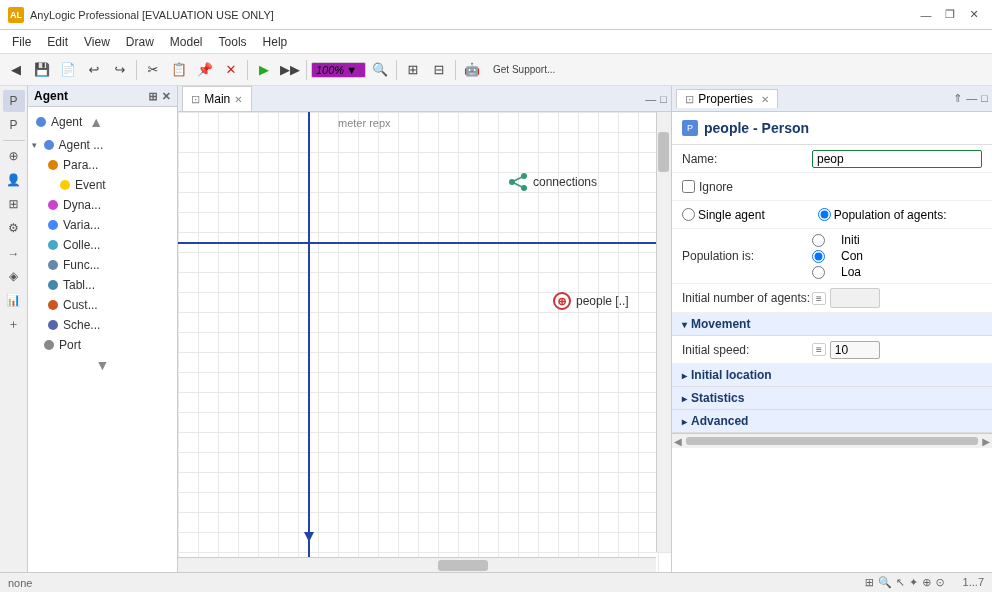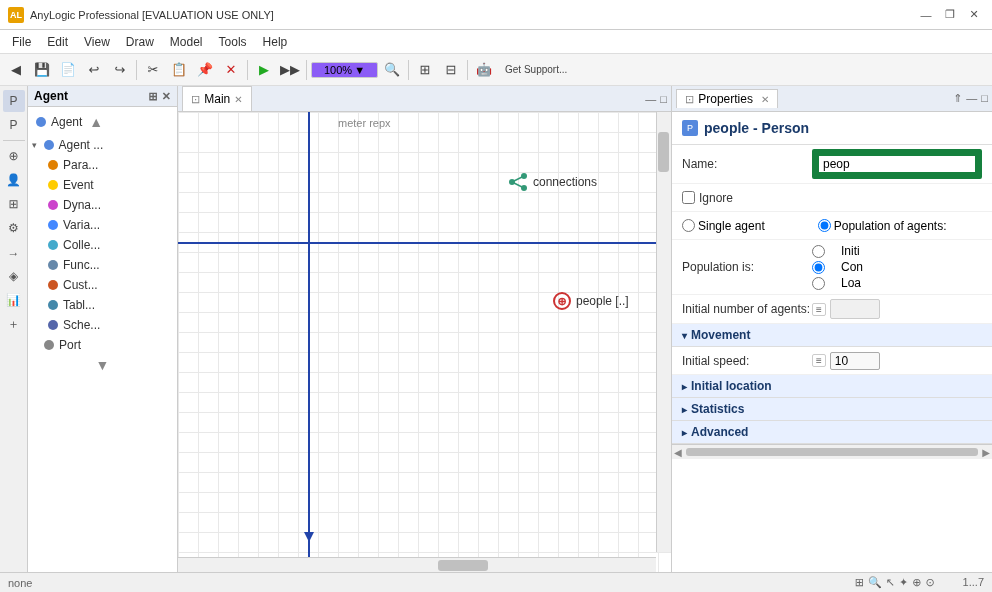--- a/index.html
+++ b/index.html
@@ -55,22 +55,22 @@
       background: transparent;
       cursor: pointer;
       display: flex; align-items: center; justify-content: center;
       font-size: 13px;
       color: #444;
       border-radius: 2px;
     }
     .toolbar-separator { width: 1px; height: 20px; background: #ccc; margin: 0 2px; }
     .toolbar-zoom {
       display: flex; align-items: center; gap: 2px;
-      border: 1px solid #ccc; border-radius: 2px; background: #8b5cf6;
-      padding: 1px 12px; font-size: 11px; min-width: 55px;
+      border: 1px solid #ccc; border-radius: 2px; background: #a21caf;
+      padding: 1px 4px; font-size: 11px; min-width: 55px; font-style: italic;
     }
 
     
     .main-layout {
       display: flex;
       height: calc(592px - 30px - 24px - 32px - 20px);
     }
 
     
     .left-icons {
@@ -264,21 +264,21 @@
 
     .prop-content { flex: 1; overflow-y: auto; padding: 0; }
     .prop-row {
       display: flex; align-items: center;
       padding: 4px 10px;
       border-bottom: 1px solid #f0f0f0;
       min-height: 28px;
     }
     .prop-label { color: #333; font-size: 12px; min-width: 130px; }
     .prop-input {
-      border: 7px solid #15803d; border-radius: 2px; padding: 1px 4px;
+      border: 1px solid #15803d; border-radius: 2px; padding: 1px 4px;
       font-size: 12px; width: 80px;
     }
     .prop-checkbox { margin-right: 4px; }
 
     .prop-section {
       background: #e8f0ff;
       padding: 4px 10px;
       font-size: 12px;
       font-weight: bold;
       color: #1a3a6a;
@@ -413,47 +413,47 @@
       </div>
       <div class="agent-item" style="padding-left:4px;">
         <span class="expand-arrow">▾</span>
         <div class="agent-dot" style="background:#5588dd;"></div>
         <span>Agent ...</span>
       </div>
       <div class="agent-item" style="padding-left:20px;">
         <div class="agent-dot" style="background:#e08000;"></div>
         <span>Para...</span>
       </div>
-      <div class="agent-item" style="padding-left:20px;">
+      <div class="agent-item" style="padding-left:32px;">
         <div class="agent-dot" style="background:#ffcc00;"></div>
         <span>Event</span>
       </div>
       <div class="agent-item" style="padding-left:20px;">
         <div class="agent-dot" style="background:#cc44cc;"></div>
         <span>Dyna...</span>
       </div>
       <div class="agent-item" style="padding-left:20px;">
         <div class="agent-dot" style="background:#4488ff;"></div>
         <span>Varia...</span>
       </div>
       <div class="agent-item" style="padding-left:20px;">
         <div class="agent-dot" style="background:#44aacc;"></div>
         <span>Colle...</span>
       </div>
       <div class="agent-item" style="padding-left:20px;">
         <div class="agent-dot" style="background:#6688aa;"></div>
         <span>Func...</span>
       </div>
       <div class="agent-item" style="padding-left:20px;">
+        <div class="agent-dot" style="background:#4488aa;"></div>
+        <span>Tabl...</span>
+      </div>
+      <div class="agent-item" style="padding-left:20px;">
         <div class="agent-dot" style="background:#cc5522;"></div>
         <span>Cust...</span>
-      </div>
-      <div class="agent-item" style="padding-left:20px;">
-        <div class="agent-dot" style="background:#4488aa;"></div>
-        <span>Tabl...</span>
       </div>
       <div class="agent-item" style="padding-left:20px;">
         <div class="agent-dot" style="background:#5566aa;"></div>
         <span>Sche...</span>
       </div>
       <div class="agent-item" style="padding-left:16px;">
         <div class="agent-dot" style="background:#888;"></div>
         <span>Port</span>
       </div>
       <div style="text-align:center; padding:2px;">
@@ -622,15 +622,15 @@
 
 <div class="status-bar">
   <span>none</span>
   <div class="status-icons">
     <span class="status-icon-btn">⊞</span>
     <span class="status-icon-btn">🔍</span>
     <span class="status-icon-btn">↖</span>
     <span class="status-icon-btn">✦</span>
     <span class="status-icon-btn">⊕</span>
     <span class="status-icon-btn">⊙</span>
-    <span style="margin-left:24px;">1...7</span>
+    <span style="margin-left:14px;">1...7</span>
   </div>
 </div>
 
 </body></html>

